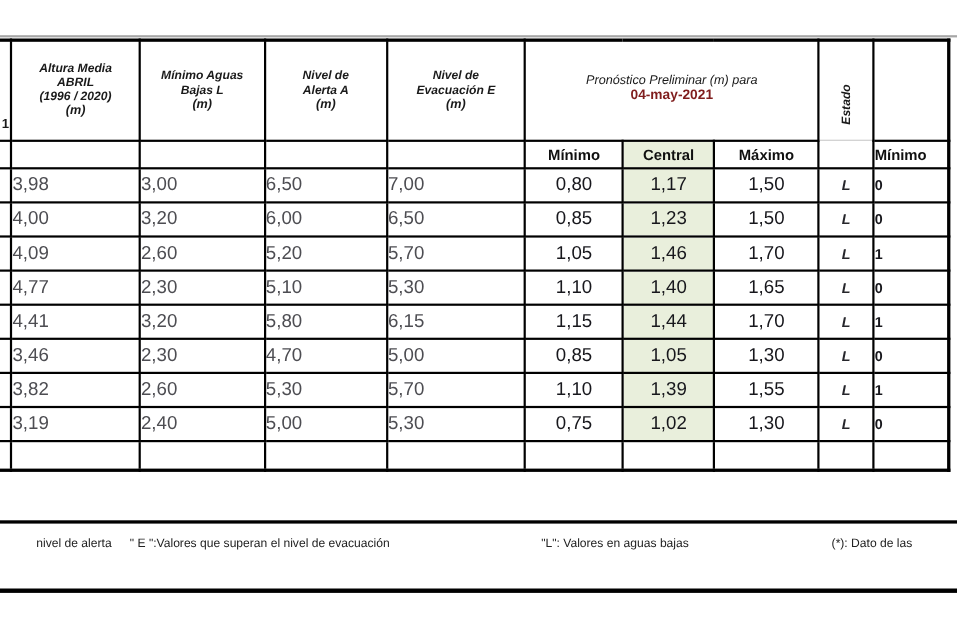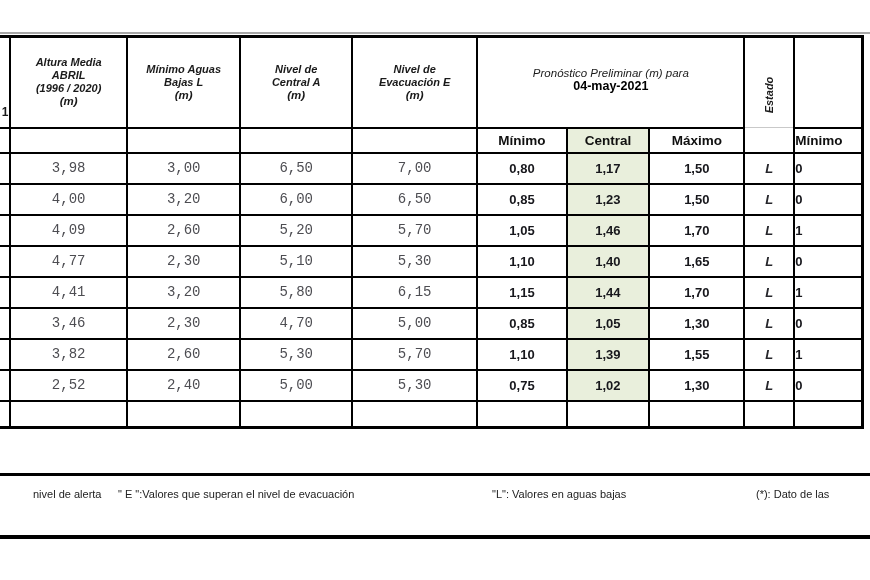--- a/index.html
+++ b/index.html
@@ -24,37 +24,37 @@
   tr.hdr{height:91px;} tr.sub{height:25px;} tr.data{height:31px;} tr.empty{height:27px;}
 
   td.hcell{vertical-align:top;}
   .hflex{display:flex;flex-direction:column;height:100%;box-sizing:border-box;padding:3px 2px 4px 2px;}
   .htitle{flex:1;display:flex;flex-direction:column;justify-content:center;align-items:center;
     font-weight:bold;font-style:italic;font-size:11px;line-height:13px;text-align:center;color:#1a1a1a;}
   .hunit{font-weight:bold;font-style:italic;font-size:11.5px;text-align:center;color:#1a1a1a;}
 
   .fore-title{flex:1;display:flex;align-items:center;justify-content:center;
     font-weight:normal;font-style:italic;font-size:11.5px;color:#1a1a1a;}
-  .fore-date{font-weight:bold;font-size:12.5px;text-align:center;padding-bottom:3px;color:#000000;}
+  .fore-date{font-weight:bold;font-size:12.5px;text-align:center;padding-bottom:3px;color:#7f1d1d;}
 
   td.estado-cell{position:relative;}
   .vert{display:flex;align-items:center;justify-content:center;height:100%;}
   .vert span{transform:rotate(-90deg);white-space:nowrap;font-weight:bold;font-style:italic;font-size:11px;color:#1a1a1a;}
   .merge-line{position:absolute;left:0;top:89px;width:100%;height:1px;background:#c9c9c9;}
 
   td.cutcell{position:relative;}
   .cutnum{position:absolute;right:1px;bottom:8px;font-weight:bold;font-size:12px;color:#1a1a1a;}
 
   td.subcell{font-weight:bold;font-size:13.5px;text-align:center;color:#101010;}
   td.nb-r{border-right:none;}
   td.nb-lr{border-left:none;border-right:none;margin-top:42px;}
   td.nb-l{border-left:none;}
 
-  td.val{font-size:14px;text-align:center;color:#4d4d52;font-family:Liberation Mono, monospace;}
-  td.fval{font-weight:bold;font-size:13px;text-align:center;color:#17171c;}
+  td.val{font-size:17px;text-align:left;color:#4d4d52;}
+  td.fval{font-weight:normal;font-size:17px;text-align:center;color:#17171c;}
   td.green{background:#e9efdc;}
   td.estado-val{font-weight:bold;font-style:italic;font-size:13px;text-align:center;color:#26262b;}
   td.nextval{font-weight:bold;font-size:13px;text-align:left;padding-left:11px;color:#17171c;}
   td.next-sub{font-weight:bold;font-size:13.5px;text-align:left;padding-left:9px;color:#101010;}
 
   .rule1{position:absolute;left:0;top:473px;width:870px;height:3px;background:#000;}
   .rule2{position:absolute;left:0;top:535px;width:870px;height:4px;background:#000;}
   .footnote{position:absolute;top:488px;font-size:11px;color:#222;white-space:nowrap;}
   .fn1{left:6px;margin-left:27px;} .fn2{left:118px;} .fn3{left:492px;} .fn4{left:756px;}
 </style>
@@ -99,21 +99,21 @@
             <span>Mínimo Aguas</span>
             <span>Bajas L</span>
           </div>
           <div class="hunit">(m)</div>
         </div>
       </td>
       <td class="hcell">
         <div class="hflex">
           <div class="htitle">
             <span>Nivel de</span>
-            <span>Central A</span>
+            <span>Alerta A</span>
           </div>
           <div class="hunit">(m)</div>
         </div>
       </td>
       <td class="hcell">
         <div class="hflex">
           <div class="htitle">
             <span>Nivel de</span>
             <span>Evacuación E</span>
           </div>
@@ -226,21 +226,21 @@
       <td class="val">5,30</td>
       <td class="val">5,70</td>
       <td class="fval">1,10</td>
       <td class="fval green">1,39</td>
       <td class="fval">1,55</td>
       <td class="estado-val">L</td>
       <td class="nextval">1</td>
     </tr>
     <tr class="data">
       <td></td>
-      <td class="val">2,52</td>
+      <td class="val">3,19</td>
       <td class="val">2,40</td>
       <td class="val">5,00</td>
       <td class="val">5,30</td>
       <td class="fval">0,75</td>
       <td class="fval green">1,02</td>
       <td class="fval">1,30</td>
       <td class="estado-val">L</td>
       <td class="nextval">0</td>
     </tr>
 

